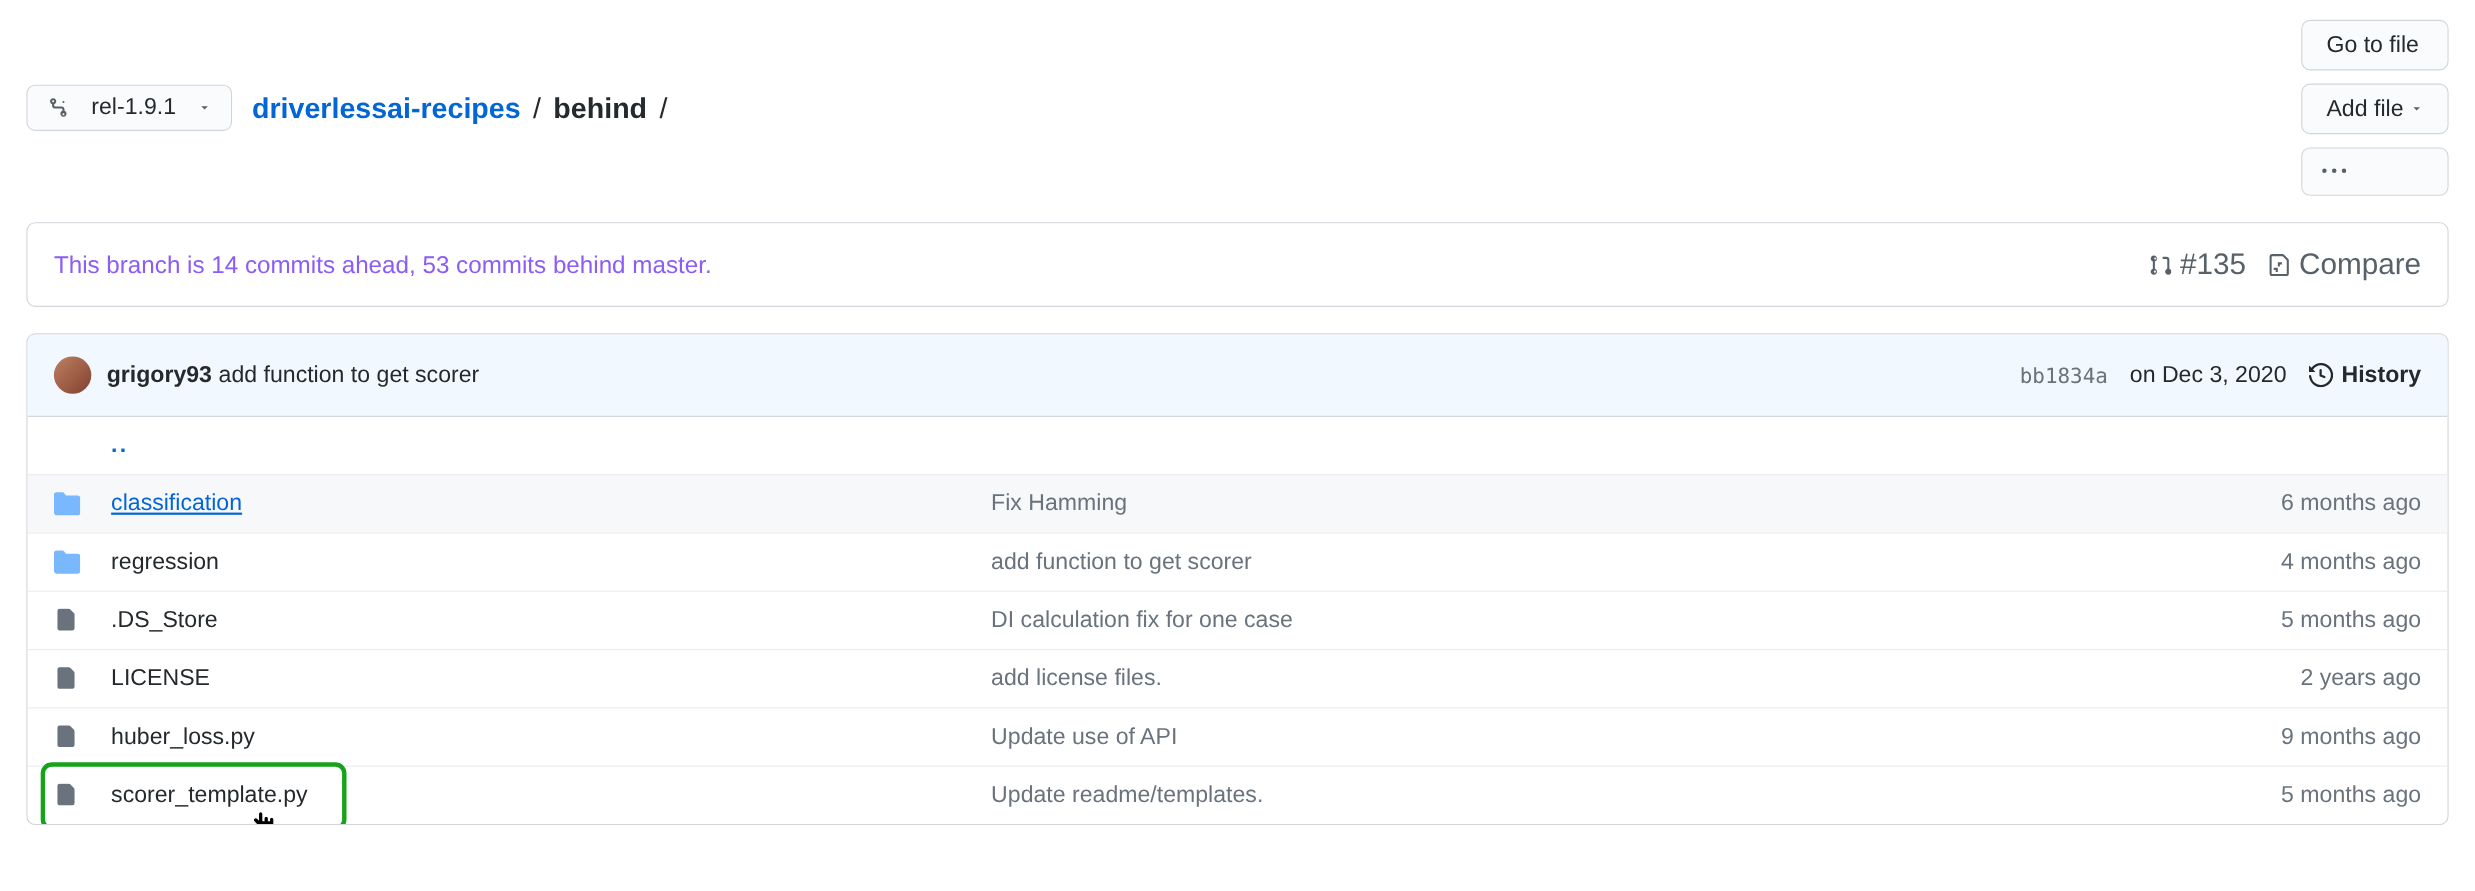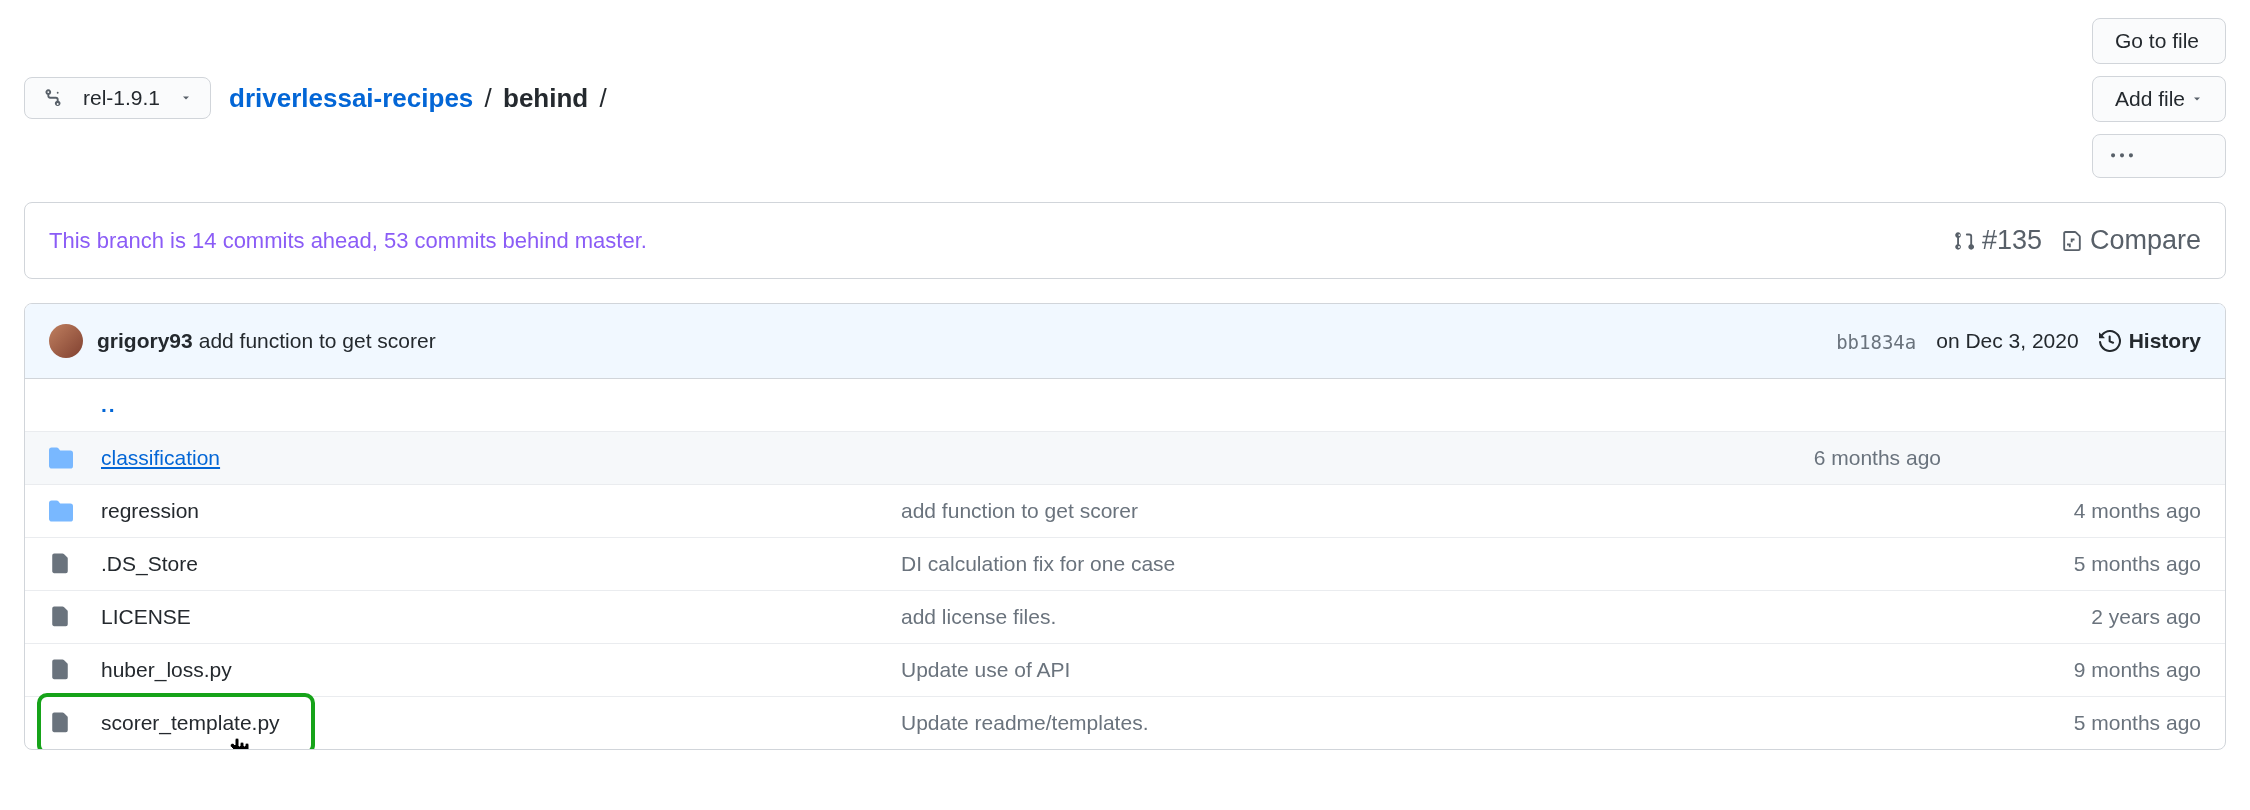--- a/index.html
+++ b/index.html
@@ -208,20 +208,21 @@
         <span></span>
         <a class="parent-link">..</a>
       </div>
       <div class="file-row hovered">
         <span>
           <svg width="24" height="24" viewBox="0 0 16 16">
             <path class="folder-icon" d="M1.75 1A1.75 1.75 0 0 0 0 2.75v10.5C0 14.216.784 15 1.75 15h12.5A1.75 1.75 0 0 0 16 13.25v-8.5A1.75 1.75 0 0 0 14.25 3H7.5a.25.25 0 0 1-.2-.1l-.9-1.2C6.07 1.26 5.55 1 5 1H1.75z"></path>
           </svg>
         </span>
         <a class="file-name link">classification</a>
+        <a class="commit-col">Fix Hamming</a>
         <span class="age-col">6 months ago</span>
       </div>
       <div class="file-row">
         <span>
           <svg width="24" height="24" viewBox="0 0 16 16">
             <path class="folder-icon" d="M1.75 1A1.75 1.75 0 0 0 0 2.75v10.5C0 14.216.784 15 1.75 15h12.5A1.75 1.75 0 0 0 16 13.25v-8.5A1.75 1.75 0 0 0 14.25 3H7.5a.25.25 0 0 1-.2-.1l-.9-1.2C6.07 1.26 5.55 1 5 1H1.75z"></path>
           </svg>
         </span>
         <a class="file-name">regression</a>
         <a class="commit-col">add function to get scorer</a>

